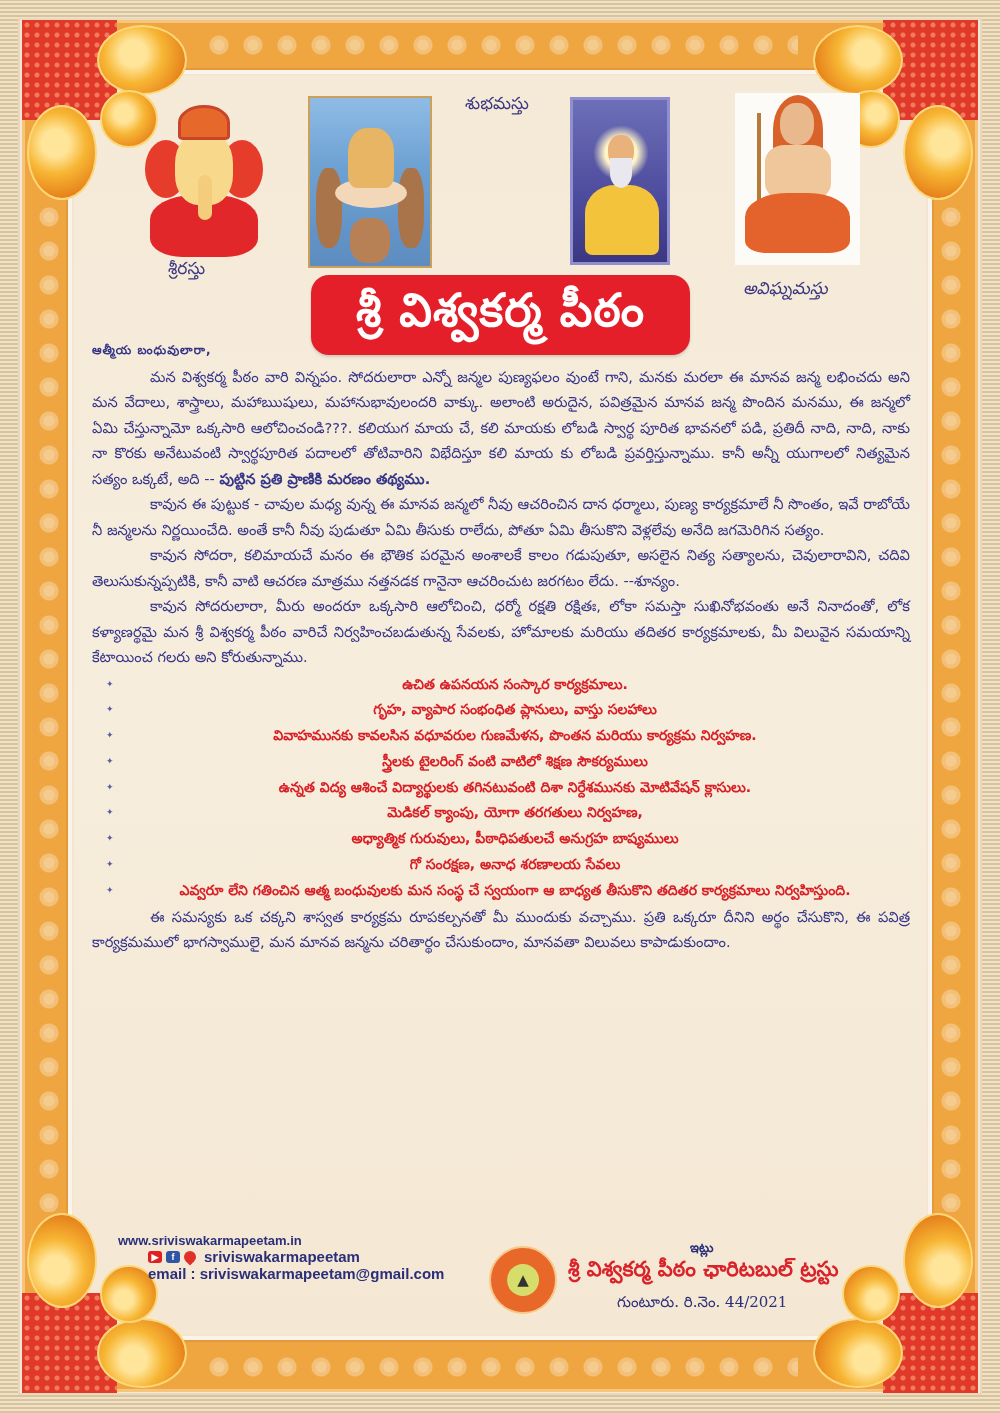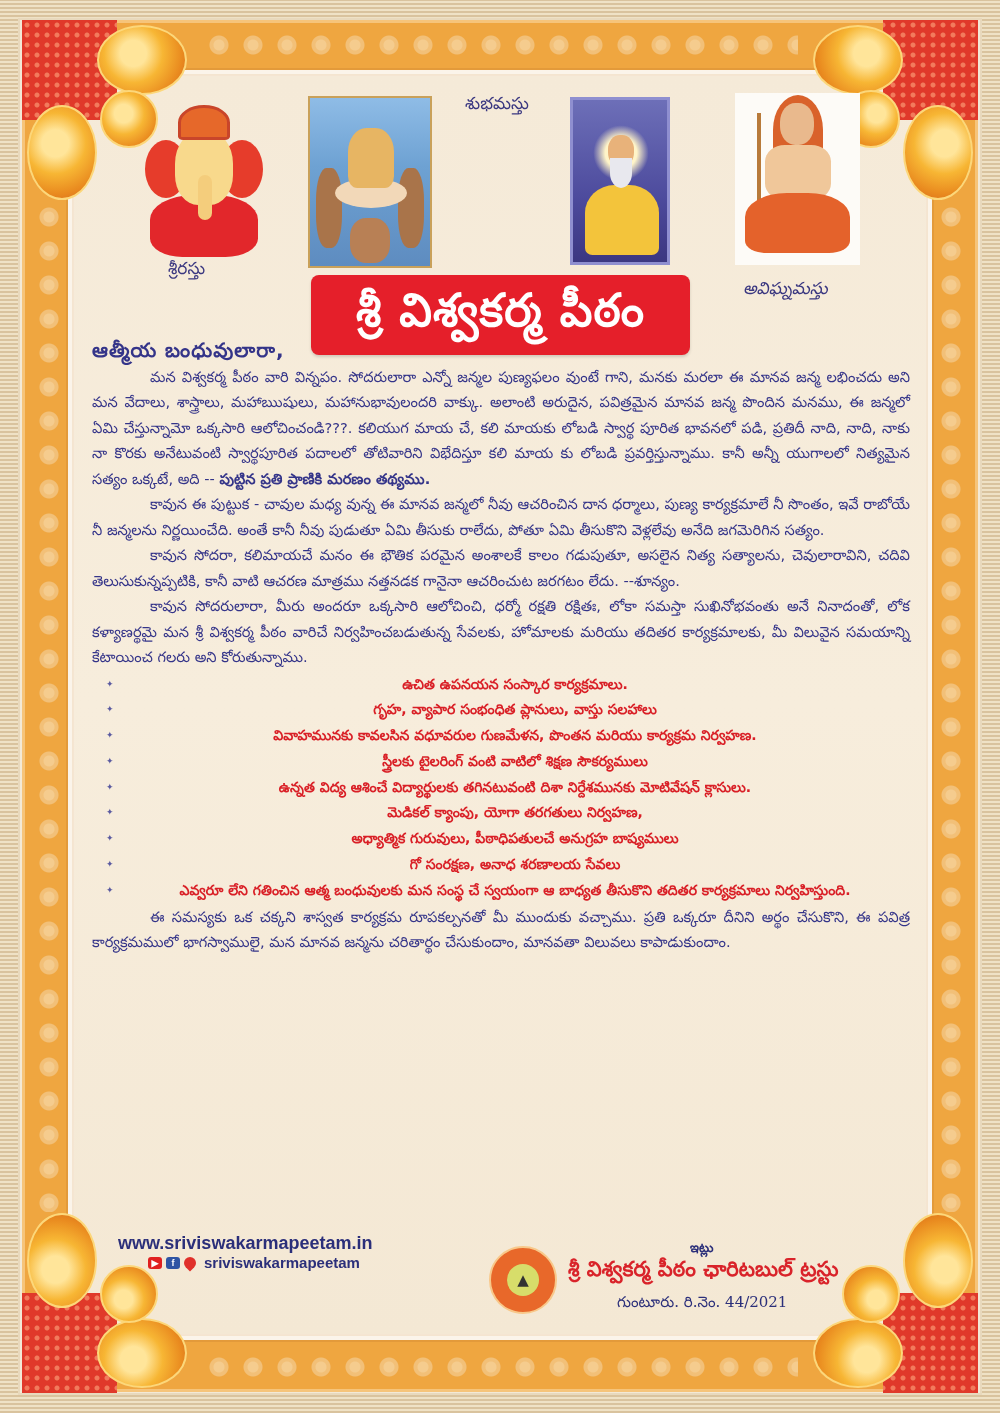--- a/index.html
+++ b/index.html
@@ -90,45 +90,45 @@
   .blessing {
     position: absolute; color: #3a3780; font-size: 17px;
     font-family: "DejaVu Sans", sans-serif;
   }
   .bl-srirastu { left: 168px; top: 258px; }
   .bl-subhamastu { left: 465px; top: 93px; }
   .bl-avighna { left: 743px; top: 278px; font-style: italic; }
 
   .title-banner {
     position: absolute; left: 311px; top: 275px; width: 379px; height: 80px;
-    background: #e51f2a; border-radius: 8px;
+    background: #e51f2a; border-radius: 18px;
     color: #fff; font-size: 46px; font-weight: bold;
     display: flex; align-items: center; justify-content: center;
     letter-spacing: 1px;
     box-shadow: 0 2px 3px rgba(0,0,0,0.15);
   }
 
   .content {
     position: absolute; left: 92px; top: 338px; width: 818px;
     color: #343489;
     font-size: 14.6px; line-height: 25.5px;
     text-align: justify;
   }
-  .salutation { font-weight: bold; font-size: 20px; letter-spacing: 1px; margin-bottom: 0px; }
+  .salutation { font-weight: bold; font-size: 12px; letter-spacing: 1px; margin-bottom: 0px; }
   .para { text-indent: 58px; }
   .para b { font-weight: bold; }
   .bullets { list-style: none; margin: 2px 0 0 14px; color: #d91f26; font-size: 14px; line-height: 25.8px; }
   .bullets li { position: relative; padding-left: 14px; text-align: center; font-weight: bold; }
   .bullets li::before { content: "\2726"; position: absolute; left: 0; top: 0; font-size: 9px; color: #5a5aa0; }
 
   .footer-left {
     position: absolute; left: 118px; top: 1233px; width: 380px;
     font-family: "Liberation Sans", sans-serif; font-weight: bold;
   }
-  .web { color: #2b2f7a; font-size: 18px; }
+  .web { color: #2b2f7a; font-size: 13px; }
   .social { color: #2b2f7a; font-size: 15px; margin-left: 30px; display: flex; align-items: center; gap: 4px; }
   .social .ic { width: 14px; height: 12px; border-radius: 3px; display: inline-block; color: #fff; font-size: 9px; text-align: center; line-height: 12px; }
   .yt { background: #e02020; }
   .fb { background: #2f55a4; }
   .map { background: #e0302a; border-radius: 50% 50% 50% 0 !important; transform: rotate(-45deg); width: 12px !important; }
   .email { color: #2b2f7a; font-size: 15px; margin-left: 30px; }
   .cell { color: #d9232a; font-size: 16px; margin-left: 30px; line-height: 16px; }
   .cell .l2 { margin-left: 58px; display: block; }
 
   .seal {
@@ -236,20 +236,23 @@
 </div>
 
 <div class="footer-left">
   <div class="web">www.sriviswakarmapeetam.in</div>
   <div class="social">
     <span class="ic yt">▶</span>
     <span class="ic fb">f</span>
     <span class="ic map"></span>
     <span style="margin-left:4px">sriviswakarmapeetam</span>
   </div>
+  <div class="email">
+    <span>email : </span><span>sriviswakarmapeetam@gmail.com</span>
+  </div>
 </div>
 
 <div class="seal">
   <div class="inner">▲</div>
 </div>
 
 <div class="sign-itlu">ఇట్లు</div>
 <div class="sign-trust">శ్రీ విశ్వకర్మ పీఠం ఛారిటబుల్ ట్రస్టు</div>
 <div class="sign-reg">గుంటూరు. రి.నెం. 44/2021</div>
 

